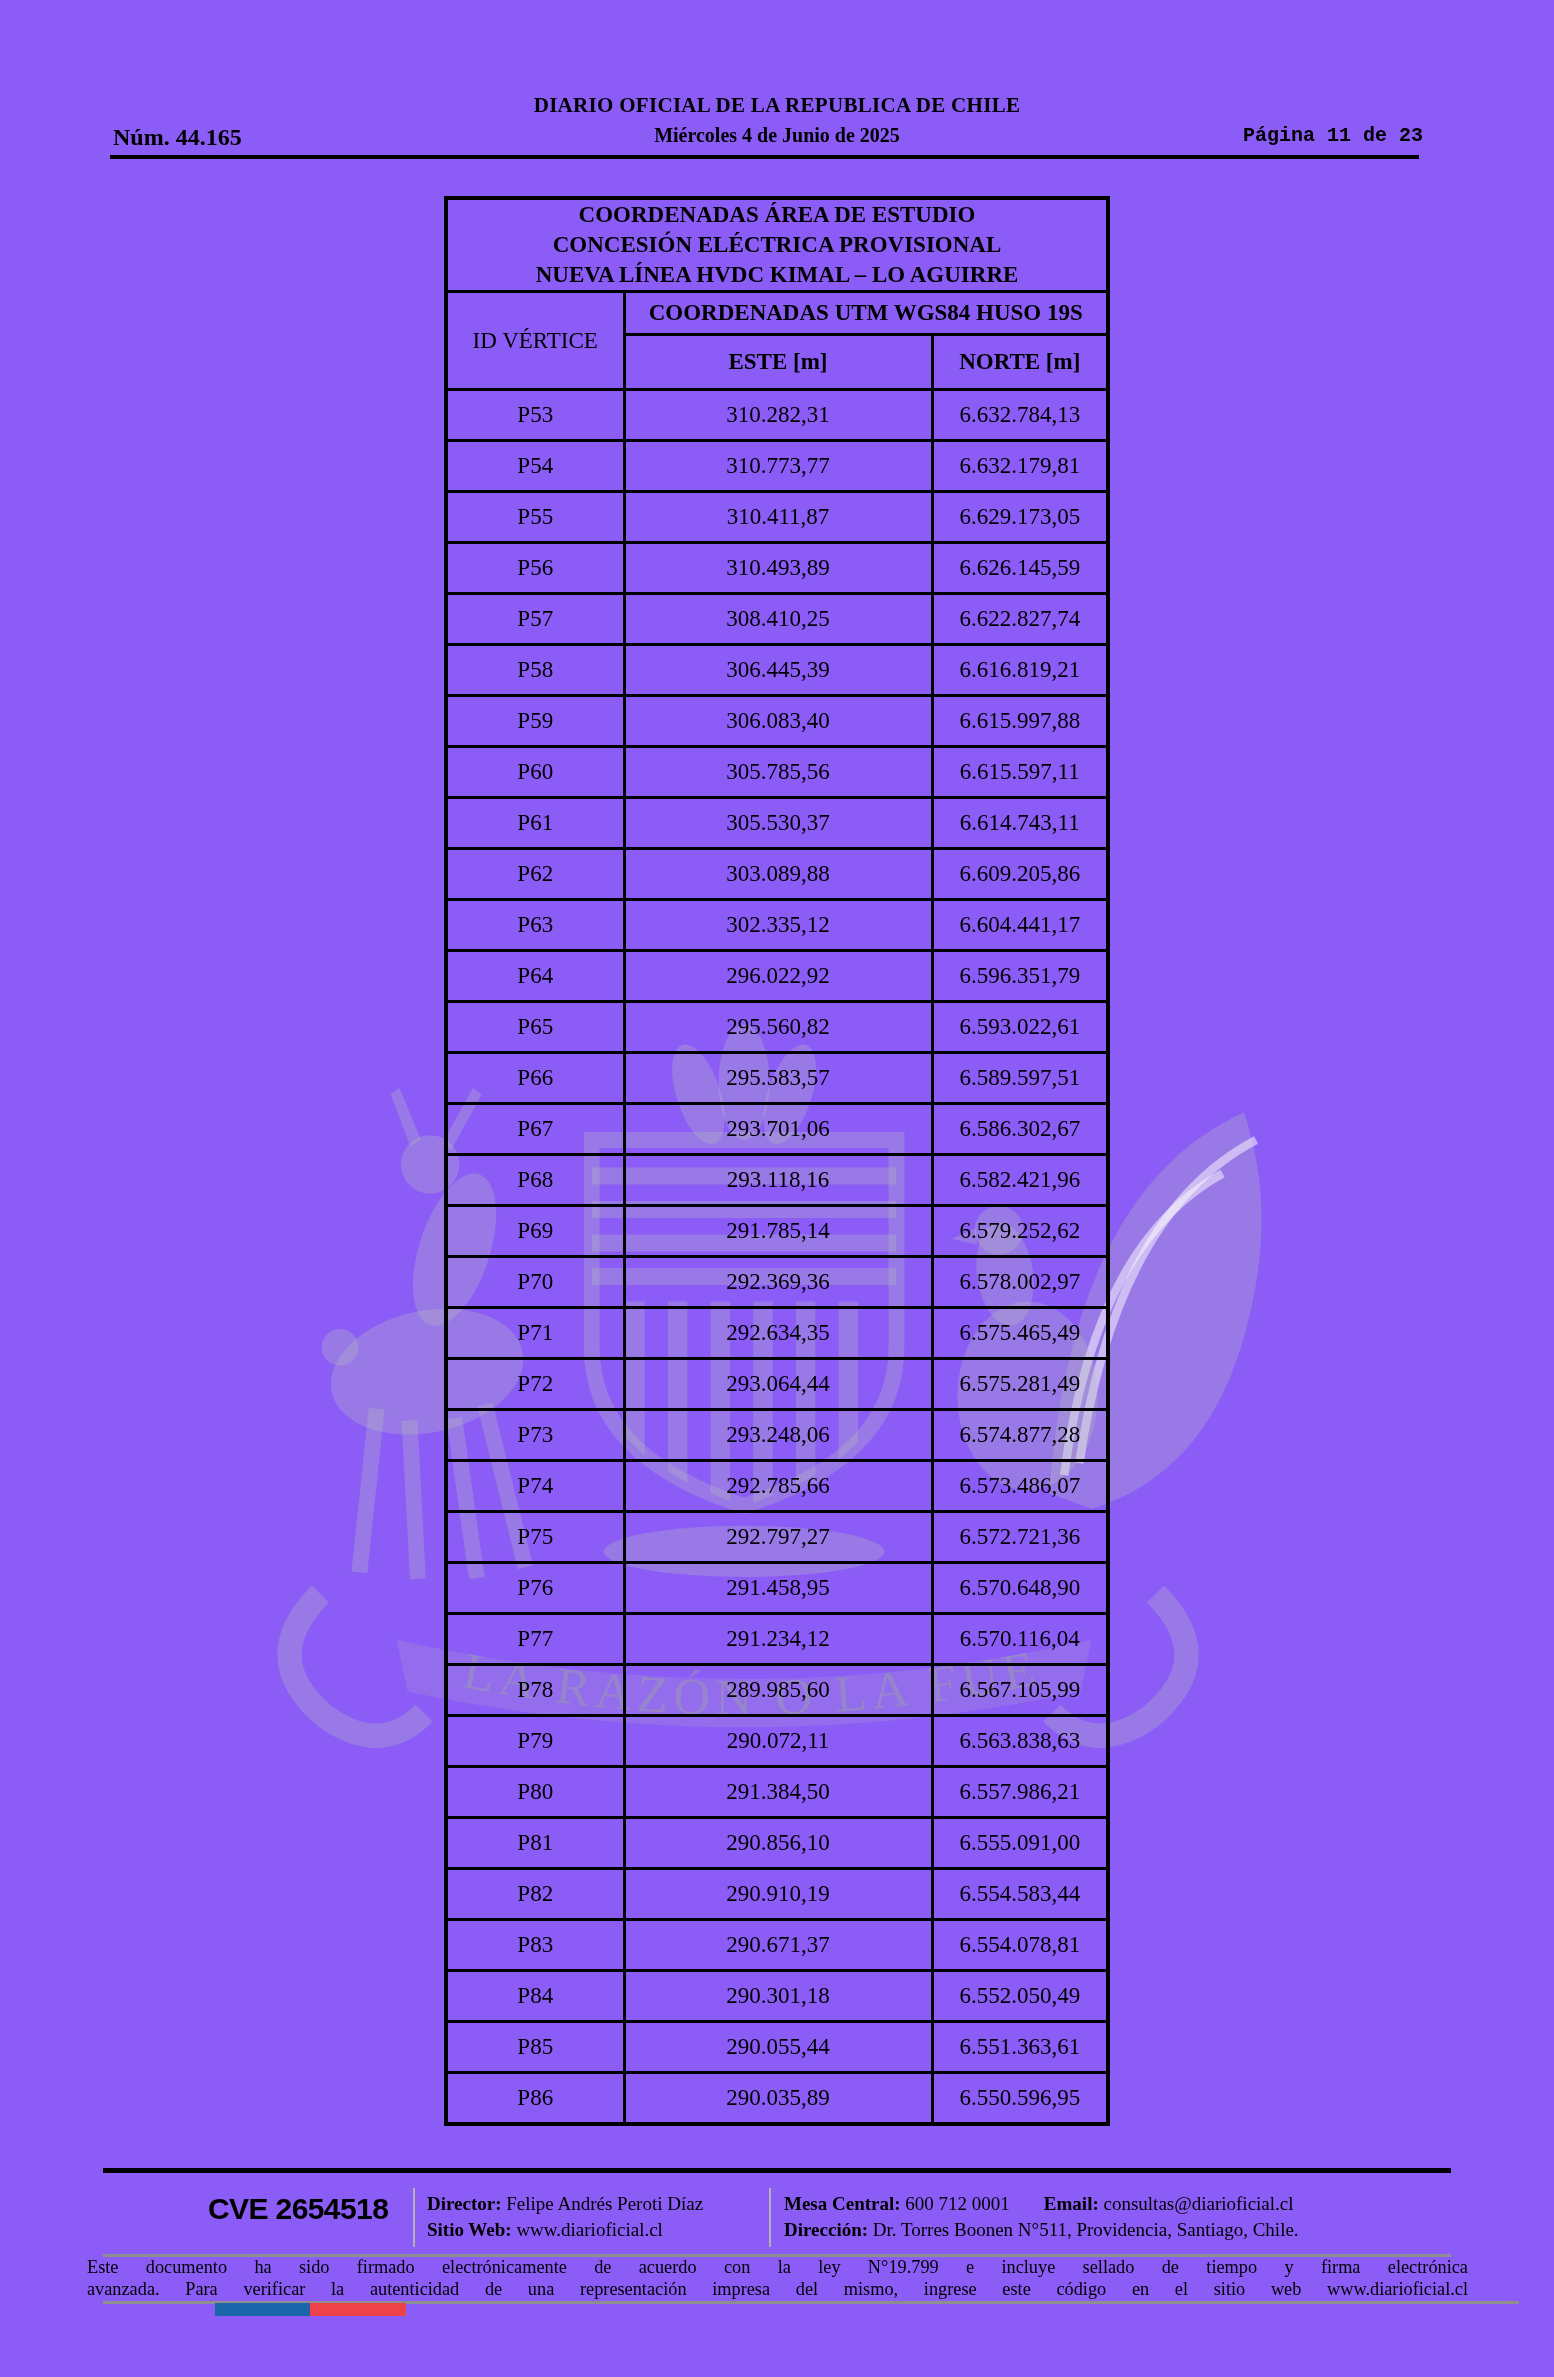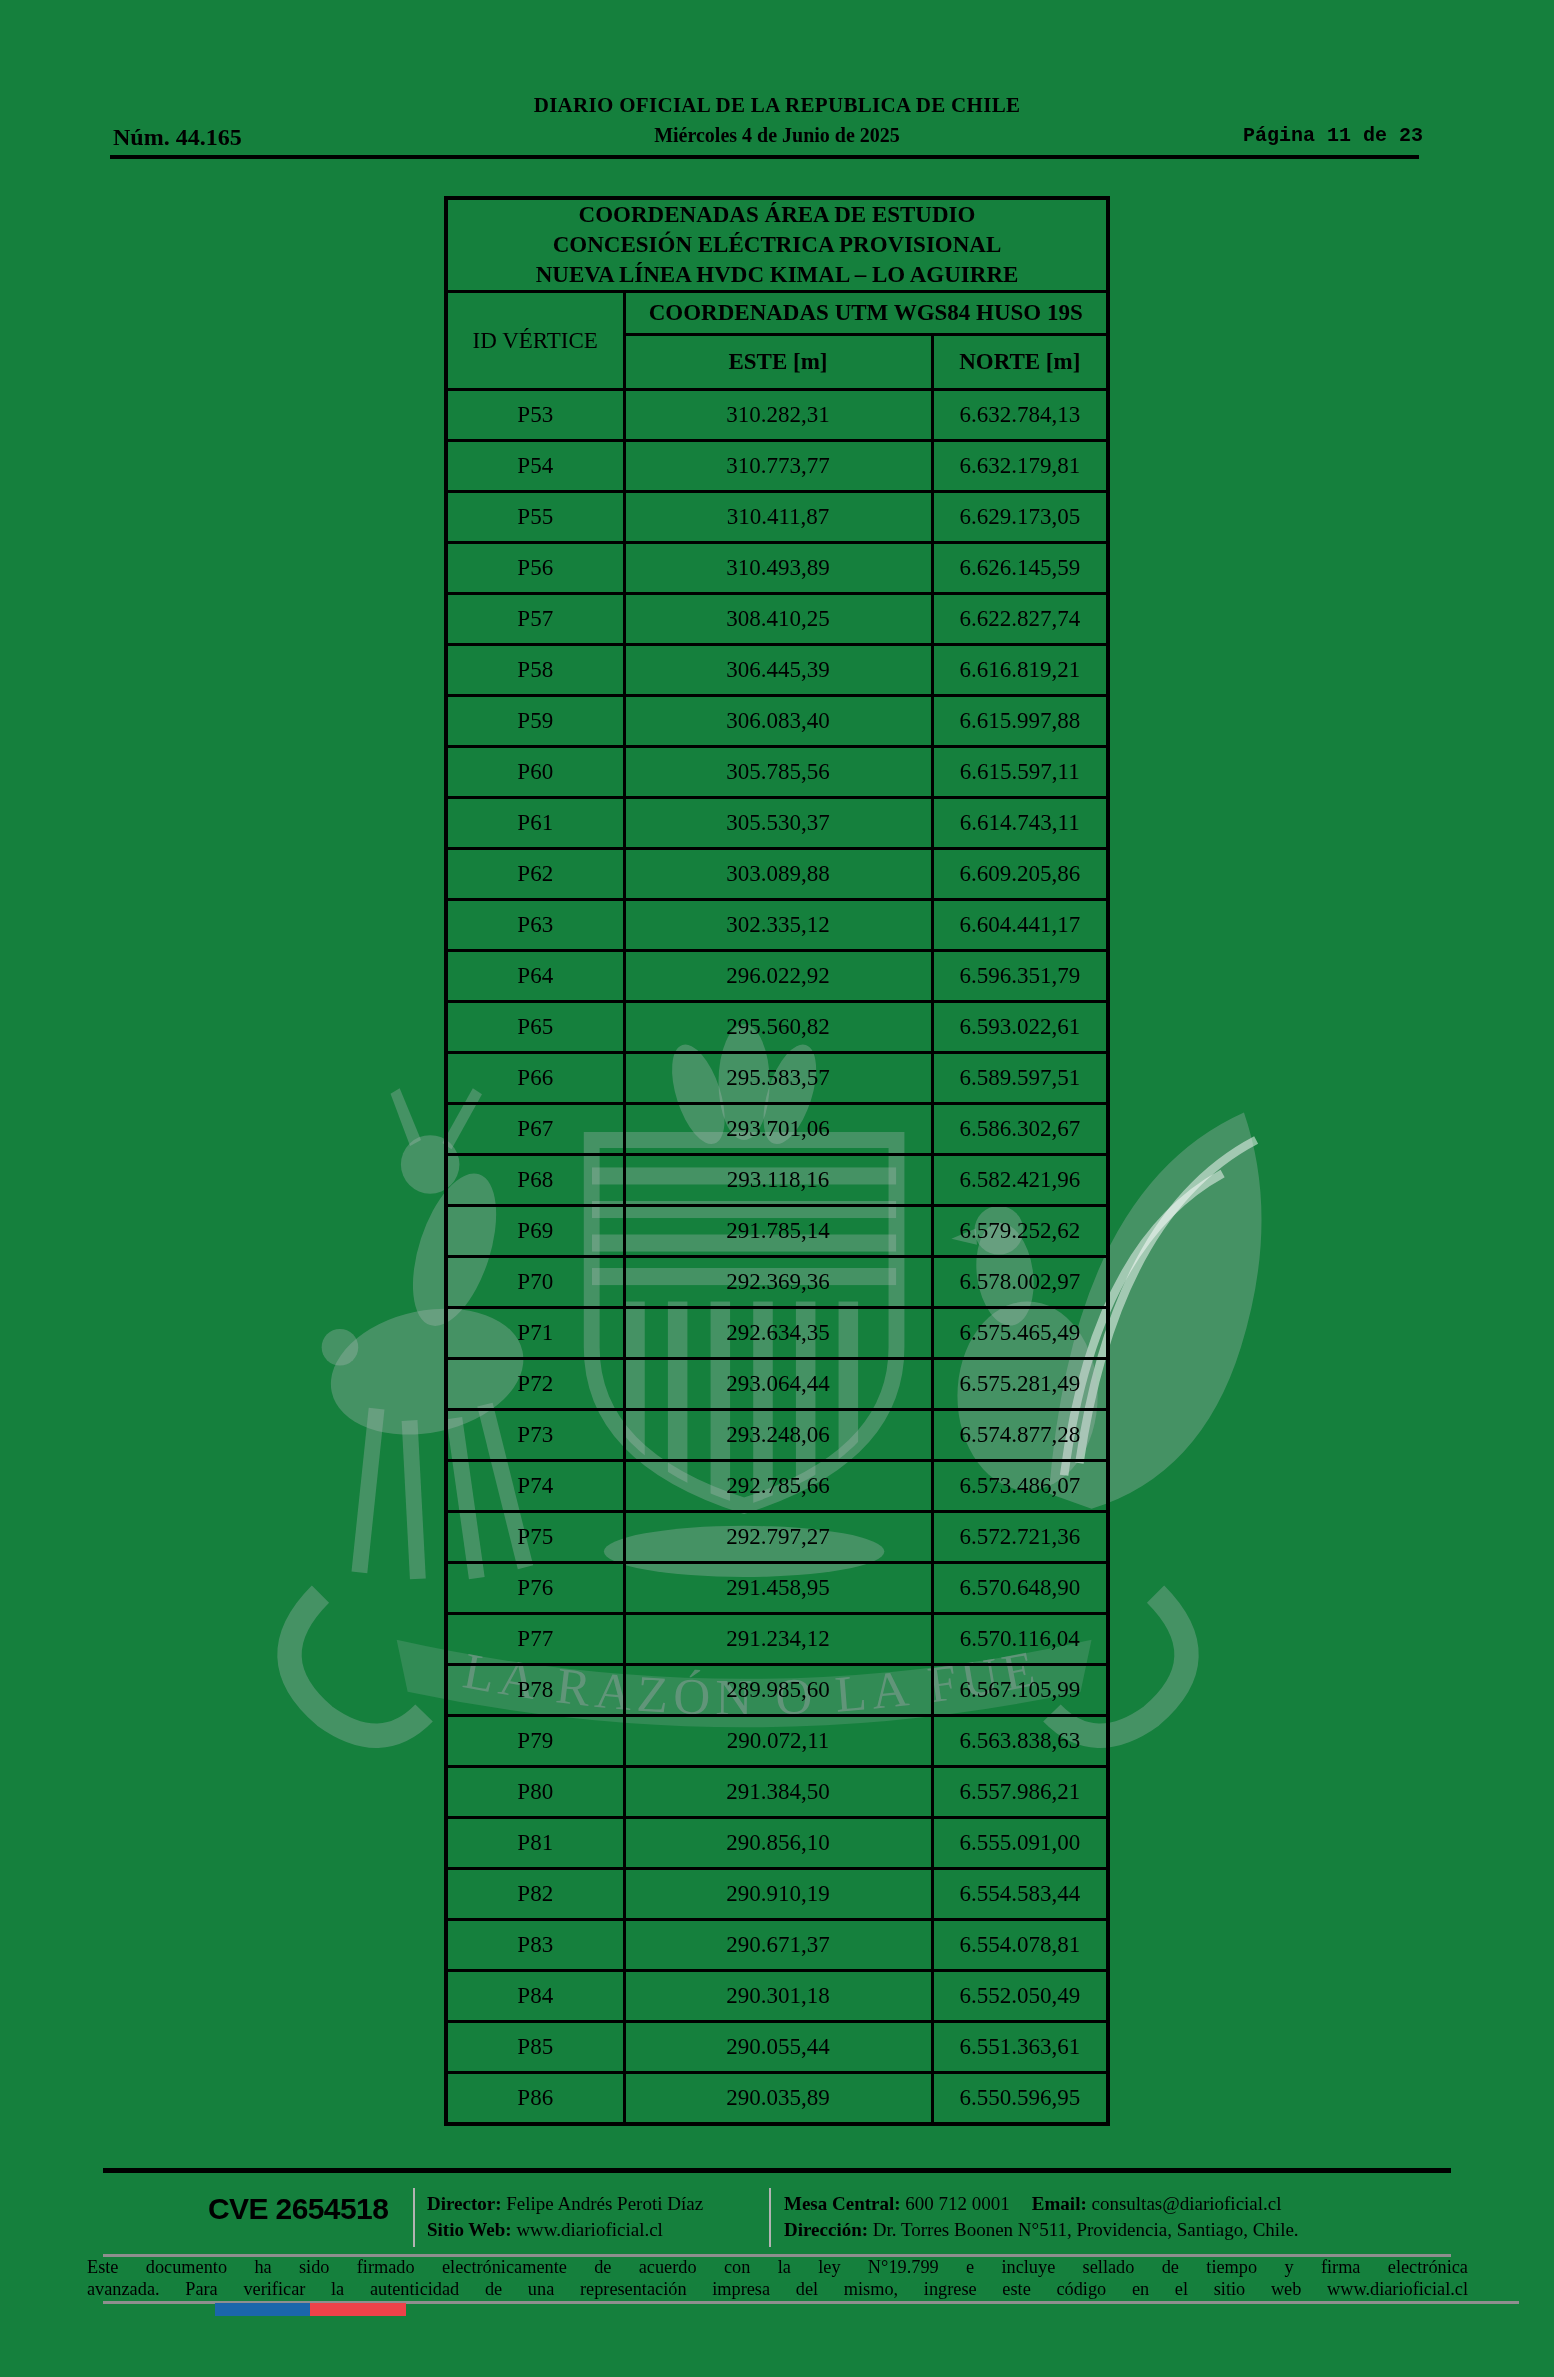--- a/index.html
+++ b/index.html
@@ -1,20 +1,20 @@
 <!DOCTYPE html>
 <html style="font-size:9.8px"><head>
 <meta charset="utf-8">
 <style>
   html, body { margin: 0; padding: 0; background: #ffffff; }
   .page {
     position: relative;
     width: 1554px;
     height: 2377px;
-    background: #15803d;
+    background: #8b5cf6;
     font-family: "Liberation Serif", "DejaVu Serif", serif;
     color: #000;
     overflow: hidden;
   }
 
   
   .masthead-title {
     position: absolute;
     top: 93px; left: 0; width: 100%;
     text-align: center;
@@ -95,21 +95,21 @@
   .vdiv2 { left: 769px; }
   .footer-col {
     position: absolute;
     top: 2191px;
     font-size: 19px; line-height: 25.6px;
     white-space: nowrap;
   }
   .director-col { left: 427px; }
   .contact-col  { left: 784px; }
   .footer-col b { font-weight: 700; }
-  .email-part { margin-left: 22px; }
+  .email-part { margin-left: 34px; }
   .footer-grayline1 {
     position: absolute;
     top: 2254px; left: 103px; width: 1348px; height: 3px;
     background: #8f8f8f;
   }
   .legal {
     position: absolute;
     top: 2256px; left: 87px; width: 1381px;
     font-size: 18.3px; line-height: 22px;
   }

